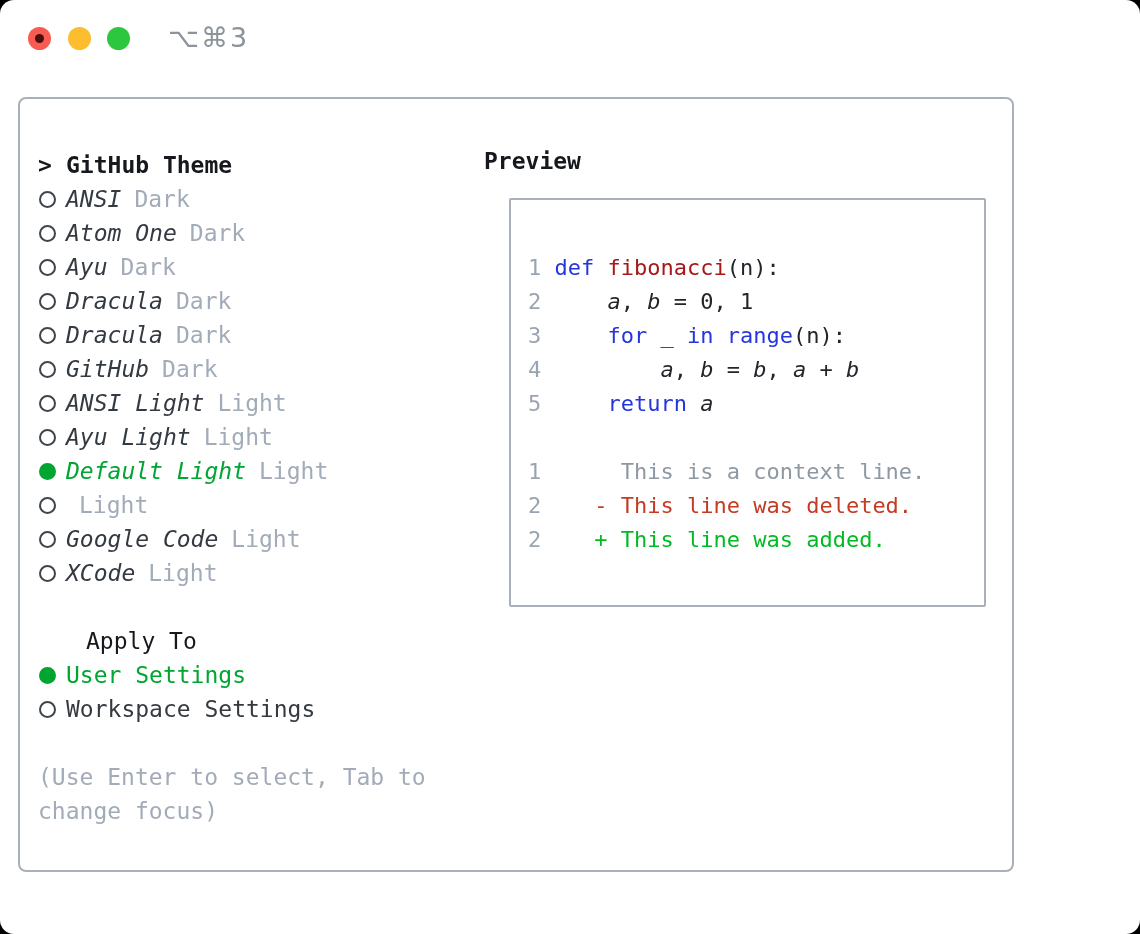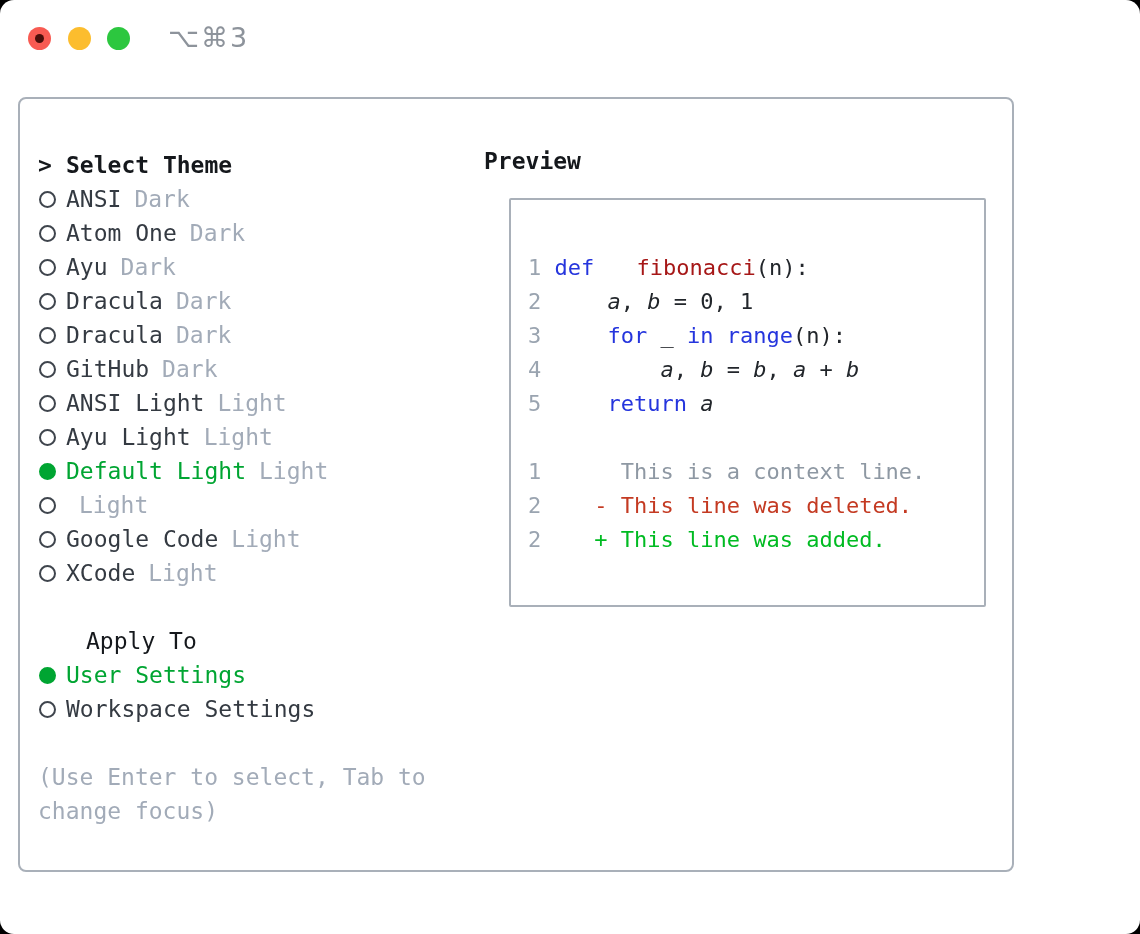--- a/index.html
+++ b/index.html
@@ -19,36 +19,36 @@
   .panel{position:absolute;left:18px;top:97px;width:996px;height:775px;border:2px solid #a9b0b9;border-radius:8px;background:#fff;box-sizing:border-box;}
 
   
   .leftcol{position:absolute;left:18px;top:49px;font:23px "DejaVu Sans Mono","Liberation Mono",monospace;color:#343a42;}
   .row{height:34px;line-height:34px;white-space:pre;display:flex;}
   .marker-col{width:28px;position:relative;flex:0 0 28px;}
   .caret{font-weight:bold;color:#15181c;}
   .circle{position:absolute;left:1px;top:9px;width:13px;height:13px;border:2px solid #3f454d;border-radius:50%;box-sizing:content-box;}
   .circle.filled{border-color:#00a532;background:#00a532;}
   .title-row{font-weight:bold;color:#15181c;}
-  .theme-name{color:#343a42;}
+  .theme-name{color:#343a42;font-style:italic;}
   .theme-name.selected{color:#00a532;}
   .variant{color:#a2abb8;margin-left:13px;text-align:right;}
   .section-title{color:#15181c;margin-left:20px;}
   .option-label{color:#343a42;text-align:center;}
   .option-label.selected{color:#00a532;}
   .hint{color:#a2abb8;text-align:right;}
 
   
   .preview-title{position:absolute;left:464px;top:49px;height:34px;line-height:34px;font:bold 23px "DejaVu Sans Mono","Liberation Mono",monospace;color:#15181c;}
   .preview-box{position:absolute;left:489px;top:99px;width:477px;height:409px;border:2px solid #a9b0b9;border-radius:2px;box-sizing:border-box;background:#fff;}
   .code{position:absolute;left:17px;top:51px;font:22px "DejaVu Sans Mono","Liberation Mono",monospace;color:#22262b;}
   .cl{height:34px;line-height:34px;white-space:pre;}
   .ln{color:#9aa4b0;}
   .kw{color:#2535dd;}
-  .fn{color:#a61717;margin-left:29px;}
+  .fn{color:#a61717;}
   .var{font-style:italic;color:#22262b;}
   .pl{color:#22262b;}
   .ctx{color:#8e98a3;}
   .del{color:#c43a22;}
   .add{color:#00bb22;}
 </style>
 </head>
 <body>
 
 <div class="stage">
@@ -60,21 +60,21 @@
       <div class="light green"></div>
       <div class="shortcut">⌥⌘3</div>
     </div>
 
     <div class="panel">
 
       <div class="leftcol">
 
         <div class="row title-row">
           <span class="marker-col"><span class="caret">&gt;</span></span>
-          <span>Select Theme</span>
+          <span>GitHub Theme</span>
         </div>
 
         <div class="row">
           <span class="marker-col"><span class="circle"></span></span>
           <span class="theme-name">ANSI</span>
           <span class="variant">Dark</span>
         </div>
         <div class="row">
           <span class="marker-col"><span class="circle"></span></span>
           <span class="theme-name">Atom One</span>

